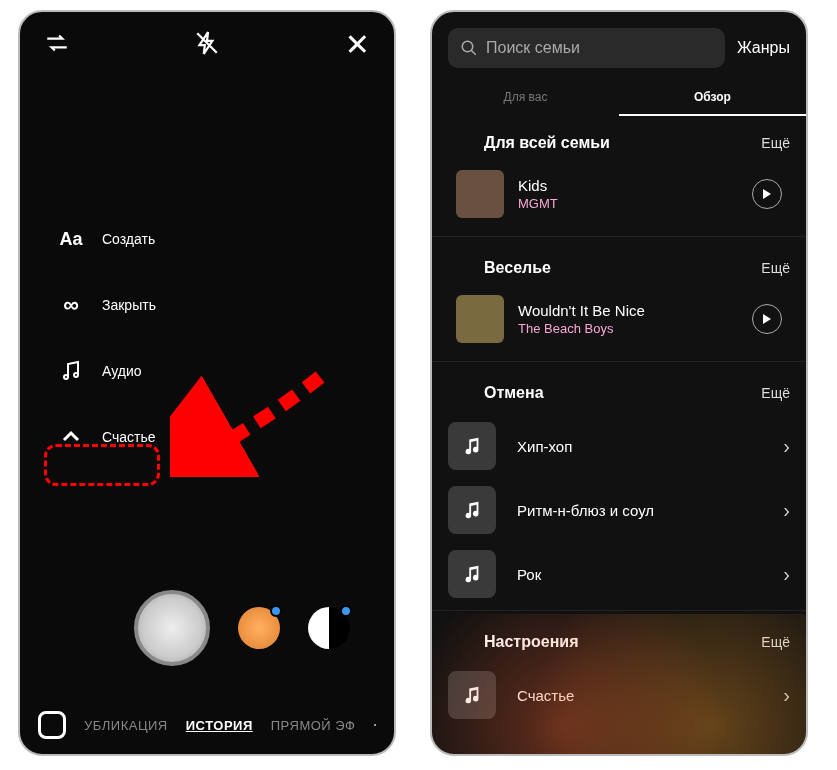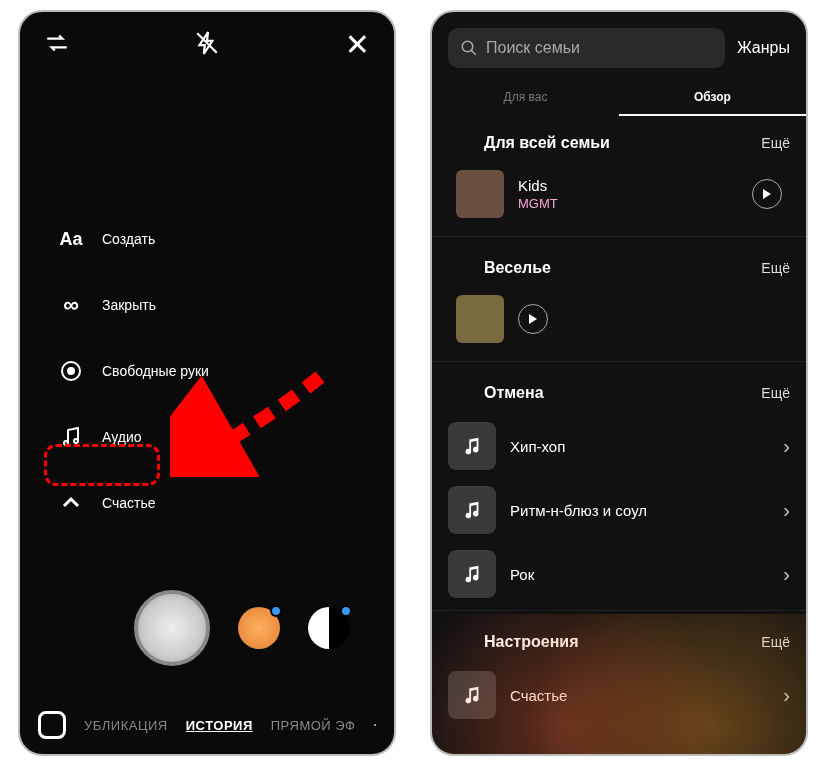--- a/index.html
+++ b/index.html
@@ -61,21 +61,21 @@
   .sec-head { display:flex; justify-content:space-between; align-items:center; padding:18px 0 12px; font-size:16px; font-weight:600;margin-left:36px; }
   .sec-more { font-size:14px; font-weight:400; color:#ddd;text-align:center; }
   .track-row { display:flex; align-items:center; gap:14px; padding:6px 8px 14px; }
   .cover { width:48px; height:48px; border-radius:6px; background:#6a5040; flex-shrink:0; }
   .cover.c2 { background:#7a6a40; }
   .t-meta { flex:1; display:flex; flex-direction:column; }
   .t-title { font-size:15px; font-weight:500; color:#fff; }
   .t-artist { font-size:13px; color:#f9a8d4; margin-top:2px; }
   .play-btn { width:30px; height:30px; border:1.5px solid #aaa; border-radius:50%; display:flex; align-items:center; justify-content:center; }
   .play-btn svg { width:10px; height:10px; }
-  .genre-row { display:flex; align-items:center; gap:14px; height:64px; }
+  .genre-row { display:flex; align-items:center; gap:21px; height:64px; }
   .g-tile { width:48px; height:48px; border-radius:8px; background:#3a3a3a; display:flex; align-items:center; justify-content:center; }
   .g-tile svg { width:22px; height:22px; fill:#fff; }
   .g-label { flex:1; font-size:15px; font-weight:500; color:#fff; }
   .chev { font-size:20px; color:#ccc; }
   .divider { height:1px; background:#222; margin:4px 0; }
   .bottom-glow { position:absolute; left:0; bottom:0; width:100%; height:140px; pointer-events:none; background:
     radial-gradient(circle at 35% 80%, rgba(255,100,50,0.35), transparent 60%),
     radial-gradient(circle at 75% 80%, rgba(255,160,40,0.35), transparent 60%);
   }
 </style>
@@ -98,29 +98,20 @@
   </div>
 
   <div class="side-menu">
     <div class="side-item">
       <span class="ic" style="font-weight:700;font-size:18px;">Aa</span>
       <span>Создать</span>
     </div>
     <div class="side-item">
       <span class="ic" style="font-size:22px;font-weight:700;">∞</span>
       <span>Закрыть</span>
-    </div>
-    <div class="side-item">
-      <span class="ic">
-        <svg viewBox="0 0 24 24" fill="none" stroke="#fff" stroke-width="2">
-            <circle cx="12" cy="12" r="9"></circle>
-            <circle cx="12" cy="12" r="3" fill="#fff"></circle>
-          </svg>
-      </span>
-      <span>Свободные руки</span>
     </div>
     <div class="side-item">
       <span class="ic">
         <svg viewBox="0 0 24 24" fill="none" stroke="#fff" stroke-width="2">
             <path d="M9 18V5l10-2v13"></path>
             <circle cx="7" cy="18" r="2"></circle>
             <circle cx="17" cy="16" r="2"></circle>
           </svg>
       </span>
       <span>Аудио</span>
@@ -206,20 +197,24 @@
   </div>
   <div class="divider"></div>
 
   <div class="section">
     <div class="sec-head">
       <span>Веселье</span>
       <span class="sec-more">Ещё</span>
     </div>
     <div class="track-row">
       <div class="cover c2"></div>
+      <div class="t-meta">
+        <span class="t-title">Wouldn't It Be Nice</span>
+        <span class="t-artist">The Beach Boys</span>
+      </div>
       <div class="play-btn">
         <svg viewBox="0 0 10 10" fill="#fff">
             <polygon points="1,0 9,5 1,10"></polygon>
           </svg>
       </div>
     </div>
   </div>
   <div class="divider"></div>
 
   <div class="section">

